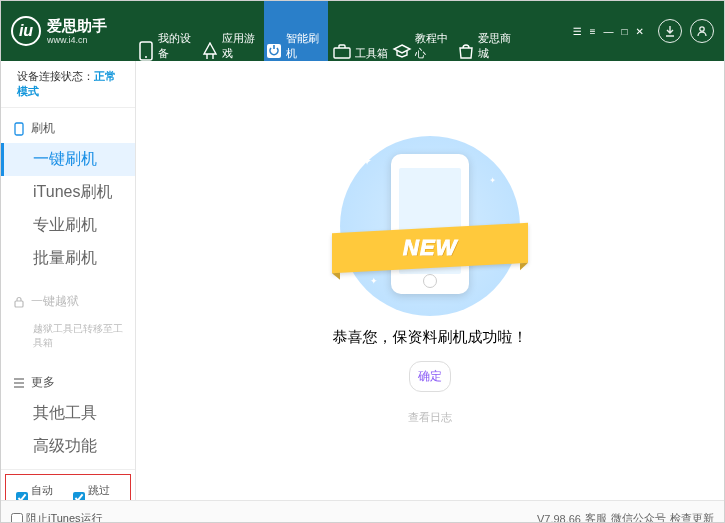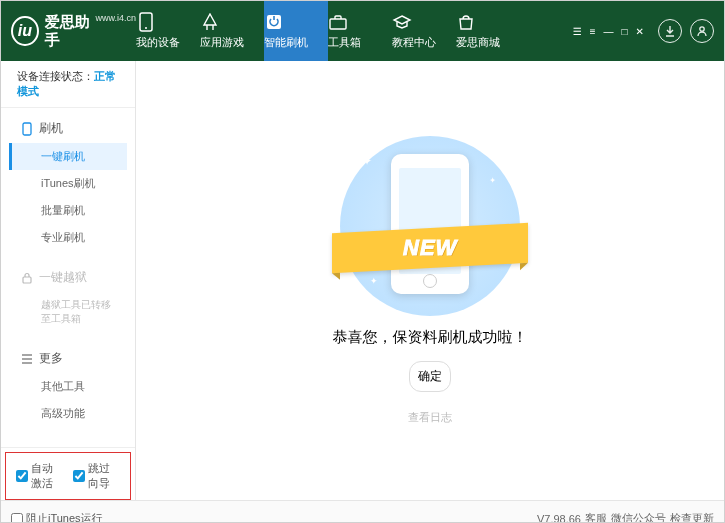--- a/index.html
+++ b/index.html
@@ -1,58 +1,58 @@
 <!DOCTYPE html>
 <html><head>
 <meta charset="utf-8">
 <style>
 *{box-sizing:border-box;margin:0;padding:0}
 body{font-family:"Microsoft YaHei","Segoe UI",sans-serif;font-size:12px;color:#333;background:#fff;width:725px;height:523px;overflow:hidden;border:1px solid #d0d0d0;position:relative}
 .header{background:#14532d;height:60px;display:flex;align-items:center;padding:0 10px;color:#fff}
 .logo-area{display:flex;align-items:center;gap:6px;width:125px}
 .logo{width:30px;height:30px;border:2px solid #fff;border-radius:50%;display:flex;align-items:center;justify-content:center;font-weight:bold;font-style:italic;font-size:16px}
-.logo-text{display:flex;flex-direction:row;line-height:1.2}
+.logo-text{display:flex;flex-direction:column;line-height:1.2}
 .logo-title{font-size:15px;font-weight:bold}
 .logo-url{font-size:9px;opacity:.85}
 .nav{display:flex;height:100%;flex:1}
-.nav-item{width:64px;display:flex;flex-direction:column;align-items:flex-start;justify-content:center;gap:3px;cursor:pointer;font-size:11px}
+.nav-item{width:64px;display:flex;flex-direction:row;align-items:flex-end;justify-content:center;gap:3px;cursor:pointer;font-size:11px}
 .nav-item.active{background:#2a7fc9}
 .nav-ico{width:20px;height:20px;display:flex;align-items:center;justify-content:center}
 .header-right{display:flex;align-items:center;gap:8px;margin-left:auto}
 .win-ctrl{display:flex;gap:8px;font-size:10px;margin-right:6px}
 .win-ctrl span{cursor:pointer}
 .circ-btn{width:24px;height:24px;border:1.5px solid #fff;border-radius:50%;display:flex;align-items:center;justify-content:center;cursor:pointer;opacity:.9}
 .body{display:flex;height:calc(100% - 60px - 22px)}
 .sidebar{width:135px;border-right:1px solid #e5e5e5;display:flex;flex-direction:column;overflow:hidden}
 .status-bar{padding:8px 16px;font-size:11px;border-bottom:1px solid #eee}
 .status-val{color:#1296db;font-weight:bold}
-.side-group{padding:6px 8px}
+.side-group{padding:6px 0}
 .side-head{display:flex;align-items:center;gap:6px;padding:6px 12px;color:#555;font-size:12px}
 .side-head.locked{color:#bbb}
-.side-item{padding:6px 12px 6px 32px;color:#666;cursor:pointer;font-size:11px}
+.side-item{padding:6px 12px 6px 32px;color:#666;cursor:pointer;font-size:16px}
 .side-item.active{background:#e7f3ff;color:#1a8fe6;border-left:3px solid #1a8fe6;padding-left:29px}
 .side-note{padding:6px 12px 6px 32px;color:#bbb;font-size:10px;line-height:1.4}
 .side-bottom{margin-top:auto;border-top:1px solid #eee}
 .chk-row{display:flex;gap:10px;padding:8px 10px;border:1.5px solid #d33;margin:4px 4px 0 4px}
 .chk{display:flex;align-items:center;gap:3px;font-size:11px;color:#555;cursor:pointer}
 .chk input{accent-color:#1296db;width:12px;height:12px}
 .main{flex:1;display:flex;flex-direction:column;align-items:center;justify-content:center;position:relative;background:#fff}
 .illus{width:180px;height:180px;position:relative;margin-bottom:12px}
 .illus-circle{position:absolute;inset:0;border-radius:50%;background:radial-gradient(circle,#d4ecff 0%,#bfe2ff 70%,#aad7ff 100%)}
 .phone{position:absolute;left:50%;top:18px;transform:translateX(-50%);width:78px;height:140px;background:#fff;border-radius:10px;box-shadow:0 2px 8px rgba(0,0,0,.15)}
 .phone:before{content:"";position:absolute;left:8px;right:8px;top:14px;bottom:20px;background:#e8f5ff;border-radius:2px}
 .phone:after{content:"";position:absolute;left:50%;bottom:6px;transform:translateX(-50%);width:12px;height:12px;border:1px solid #ccc;border-radius:50%}
 .ribbon{position:absolute;left:-8px;right:-8px;top:92px;height:40px;background:#ffc93c;transform:skewY(-3deg);display:flex;align-items:center;justify-content:center;box-shadow:0 2px 4px rgba(0,0,0,.15)}
 .ribbon:before,.ribbon:after{content:"";position:absolute;width:0;height:0;bottom:-7px;border-top:7px solid #caa030}
 .ribbon:before{left:0;border-left:8px solid transparent}
 .ribbon:after{right:0;border-right:8px solid transparent}
 .ribbon-text{color:#fff;font-weight:900;font-size:22px;font-style:italic;letter-spacing:1px;-webkit-text-stroke:1px #fff;text-shadow:1px 1px 0 #e0a020;transform:skewY(3deg)}
 .sparkle{position:absolute;color:#fff;font-size:12px}
 .msg{font-size:15px;color:#000000;margin-bottom:14px}
-.ok-btn{border:1px solid #ddd;background:#fff;padding:6px 8px;font-size:12px;color:#000000;cursor:pointer;border-radius:12px}
+.ok-btn{border:1px solid #ddd;background:#fff;padding:6px 8px;font-size:12px;color:#8b5cf6;cursor:pointer;border-radius:12px}
 .log-link{margin-top:18px;color:#bbb;font-size:11px;cursor:pointer}
 .footer{height:36px;border-top:1px solid #e5e5e5;display:flex;align-items:center;padding:0 10px;font-size:11px;color:#666;background:#fafafa}
 .footer .right{margin-left:auto;display:flex;gap:4px;align-items:center}
 .footer .right span{cursor:pointer}
 svg{display:block}
 </style>
 </head>
 <body>
 
 <div class="header">
@@ -146,22 +146,22 @@
     </div>
     <div class="side-group">
       <div class="side-head">
           <svg width="12" height="14" viewBox="0 0 12 14">
             <rect x="2" y="1" width="8" height="12" rx="1.5" fill="none" stroke="#1a8fe6" stroke-width="1.3"></rect>
           </svg>
           <span>刷机</span>
         </div>
       <div class="side-item active">一键刷机</div>
       <div class="side-item">iTunes刷机</div>
+      <div class="side-item">专业刷机</div>
       <div class="side-item">批量刷机</div>
-      <div class="side-item">专业刷机</div>
     </div>
     <div class="side-group">
       <div class="side-head locked">
           <svg width="12" height="12" viewBox="0 0 12 12">
             <rect x="2" y="5" width="8" height="6" rx="1" fill="none" stroke="#bbb" stroke-width="1.2"></rect>
             <path d="M4 5 V3.5 a2 2 0 0 1 4 0 V5" fill="none" stroke="#bbb" stroke-width="1.2"></path>
           </svg>
           <span>一键越狱</span>
         </div>
       <div class="side-note">越狱工具已转移至工具箱</div>

